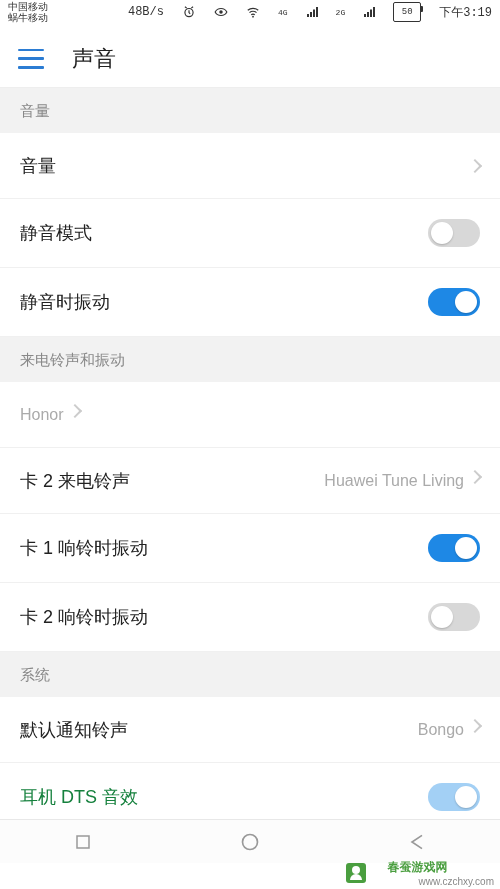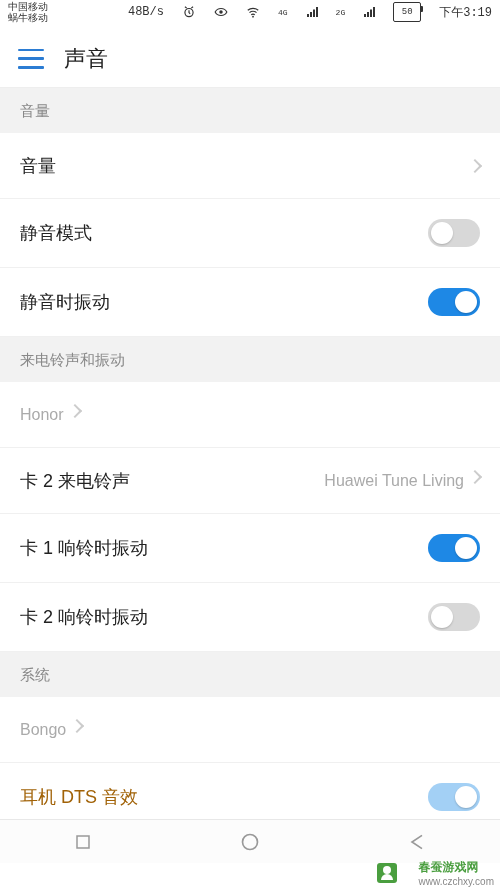--- a/index.html
+++ b/index.html
@@ -6,52 +6,52 @@
     body { font-family: -apple-system, "PingFang SC", "Microsoft YaHei", sans-serif; background: #fff; width: 500px; height: 889px; overflow: hidden; position: relative; }
     
     .status-bar { height: 30px; display: flex; justify-content: space-between; align-items: flex-start; padding: 2px 8px; font-size: 11px; color: #333; font-family: Liberation Mono, monospace; }
     .status-left { display: flex; flex-direction: column; line-height: 1.1; }
     .status-left-text { font-size: 10px; }
     .status-right { display: flex; align-items: center; gap: 18px; font-size: 12px; }
     .status-icon { display: inline-flex; align-items: center; }
     .battery { border: 1px solid #333; width: 28px; height: 20px; border-radius: 2px; position: relative; display: inline-flex; align-items: center; justify-content: center; font-size: 9px; }
     .battery::after { content: ''; position: absolute; right: -3px; top: 3px; width: 2px; height: 6px; background: #333; border-radius: 0 1px 1px 0; }
     
-    .header { height: 58px; display: flex; align-items: center; padding: 0 18px; gap: 20px; border-bottom: 1px solid #eee; }
+    .header { height: 58px; display: flex; align-items: center; padding: 0 18px; gap: 28px; border-bottom: 1px solid #eee; }
     .menu-icon { width: 26px; height: 20px; display: flex; flex-direction: column; justify-content: space-between; }
     .menu-icon span { display: block; height: 2.5px; background: #2b7cd3; border-radius: 1px; }
     .header-title { font-size: 22px; color: #222; font-weight: 400; }
     
     .section-header { background: #f2f2f2; padding: 14px 20px 12px; font-size: 15px; color: #888; }
     
     .list-item { display: flex; align-items: center; justify-content: space-between; padding: 20px 20px; min-height: 66px; border-bottom: 1px solid #f0f0f0; background: #fff; }
     .list-item:last-child { border-bottom: none; }
     .item-label { font-size: 18px; color: #222; }
-    .item-label.disabled { color: #a16207; }
+    .item-label.disabled { color: #15803d; }
     .item-value { font-size: 16px; color: #aaa; margin-right: 6px; }
     .item-right { display: flex; align-items: flex-start; }
     
     .chevron { width: 10px; height: 10px; border-top: 2px solid #ccc; border-right: 2px solid #ccc; transform: rotate(45deg); }
     
     .toggle { width: 52px; height: 28px; border-radius: 14px; position: relative; transition: background 0.2s; }
     .toggle.off { background: #d8d8d8; }
     .toggle.on { background: #1e88e5; }
     .toggle.on.disabled { background: #a3d0f5; }
     .toggle-knob { width: 22px; height: 22px; background: #fff; border-radius: 50%; position: absolute; top: 3px; box-shadow: 0 1px 2px rgba(0,0,0,0.2); }
     .toggle.off .toggle-knob { left: 3px; }
     .toggle.on .toggle-knob { right: 3px; }
     
     .cut-off { overflow: hidden; height: 26px; }
     .cut-off .list-item { padding-top: 0; }
     
     .nav-bar { position: absolute; bottom: 26px; left: 0; right: 0; height: 44px; display: flex; justify-content: space-around; align-items: center; border-top: 1px solid #e8e8e8; background: #fcfcfc; }
     .nav-btn { width: 40px; height: 40px; display: flex; align-items: center; justify-content: center; color: #999; }
     
     .watermark { position: absolute; bottom: 2px; right: 6px; display: flex; align-items: center; gap: 22px; font-size: 12px; color: #4a9e3f; font-weight: bold; }
-    .watermark-url { font-size: 10px; color: #888; font-weight: normal; }
+    .watermark-url { font-size: 10px; color: #888; font-weight: normal; margin-left: 31px; }
     .watermark-icon { width: 20px; height: 20px; background: #4a9e3f; border-radius: 3px; position: relative; }
     .watermark-icon::before { content: ''; position: absolute; width: 8px; height: 8px; background: #fff; border-radius: 50%; top: 3px; left: 6px; }
     .watermark-icon::after { content: ''; position: absolute; width: 12px; height: 6px; background: #fff; border-radius: 6px 6px 0 0; bottom: 3px; left: 4px; }
   </style>
 </head>
 <body>
 
 <div class="status-bar">
   <div class="status-left">
     <span class="status-left-text">中国移动</span>
@@ -156,20 +156,21 @@
 <div class="list-item">
   <span class="item-label">卡 2 响铃时振动</span>
   <div class="toggle off">
       <div class="toggle-knob"></div>
     </div>
 </div>
 
 <div class="section-header">系统</div>
 
 <div class="list-item">
+  <span class="item-label">默认通知铃声</span>
   <div class="item-right">
     <span class="item-value">Bongo</span>
     <span class="chevron"></span>
   </div>
 </div>
 
 <div class="list-item">
   <span class="item-label disabled">耳机 DTS 音效</span>
   <div class="toggle on disabled">
       <div class="toggle-knob"></div>

